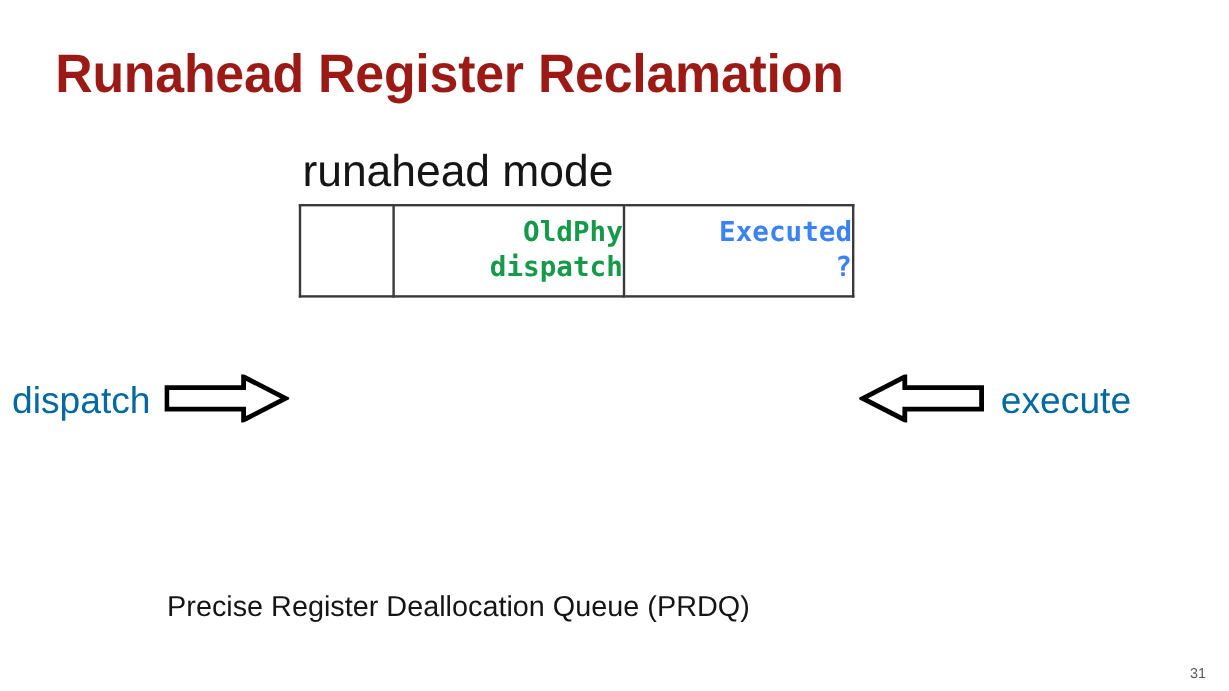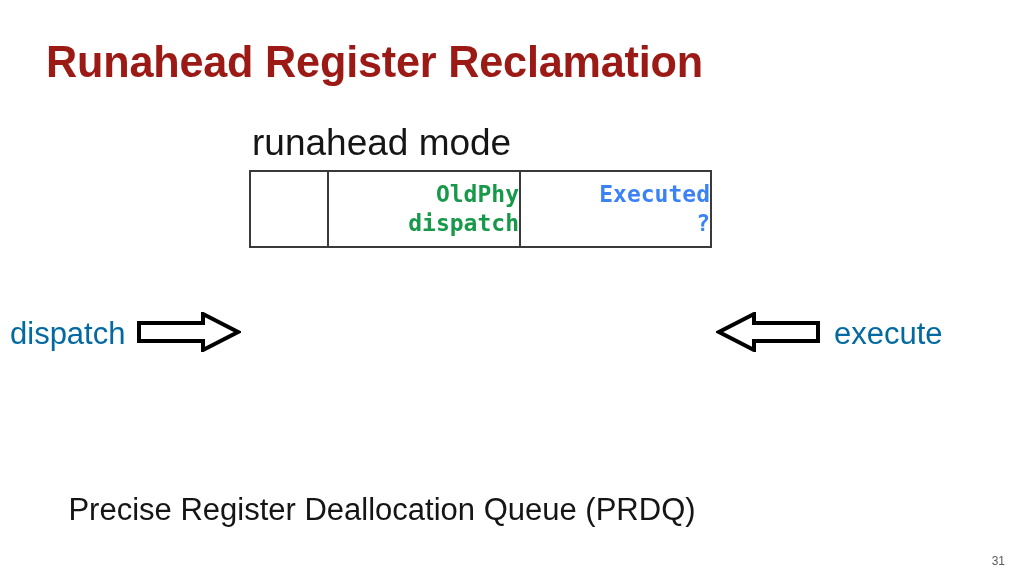--- a/index.html
+++ b/index.html
@@ -116,21 +116,21 @@
   .block-arrow { display: block; }
 
   
   #prdq-caption {
     position: absolute;
     left: 0;
     top: 492px;
     width: 820px;
     text-align: center;
     font-family: "Liberation Sans", sans-serif;
-    font-size: 31px;
+    font-size: 24px;
     color: #151515;
     white-space: nowrap;
   }
   #prdq-caption .cap-inner {
     display: inline-block;
     transform: translateX(-28px);
   }
 
   
   #page-number {

